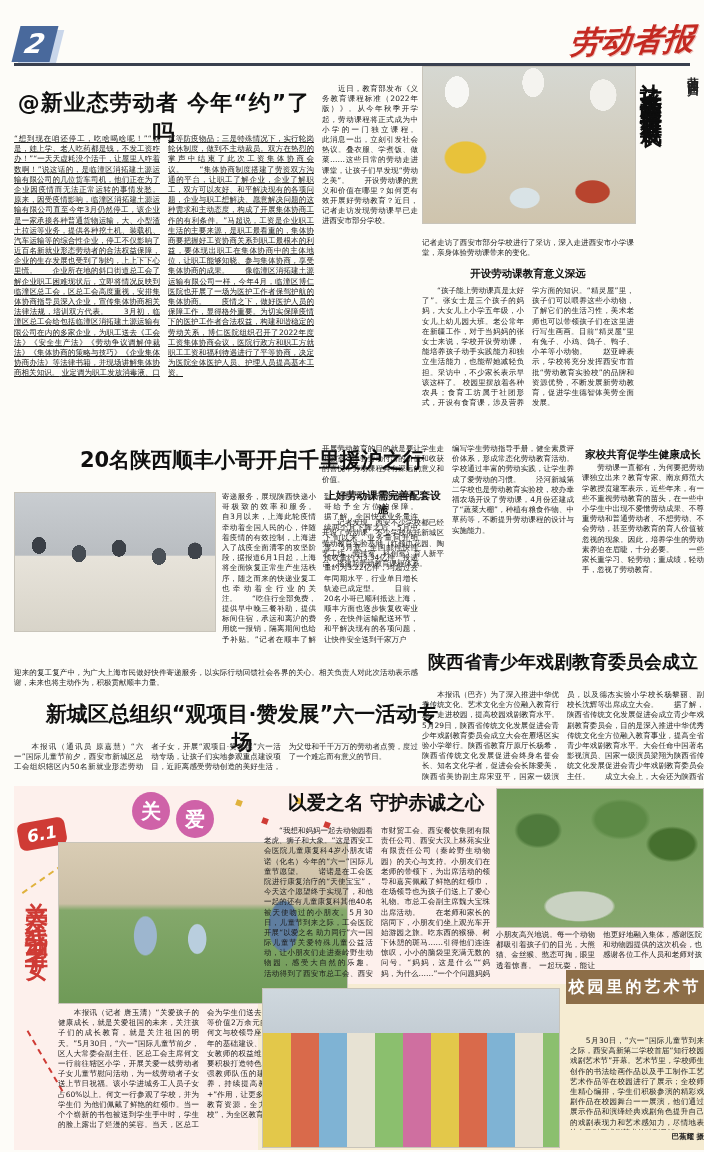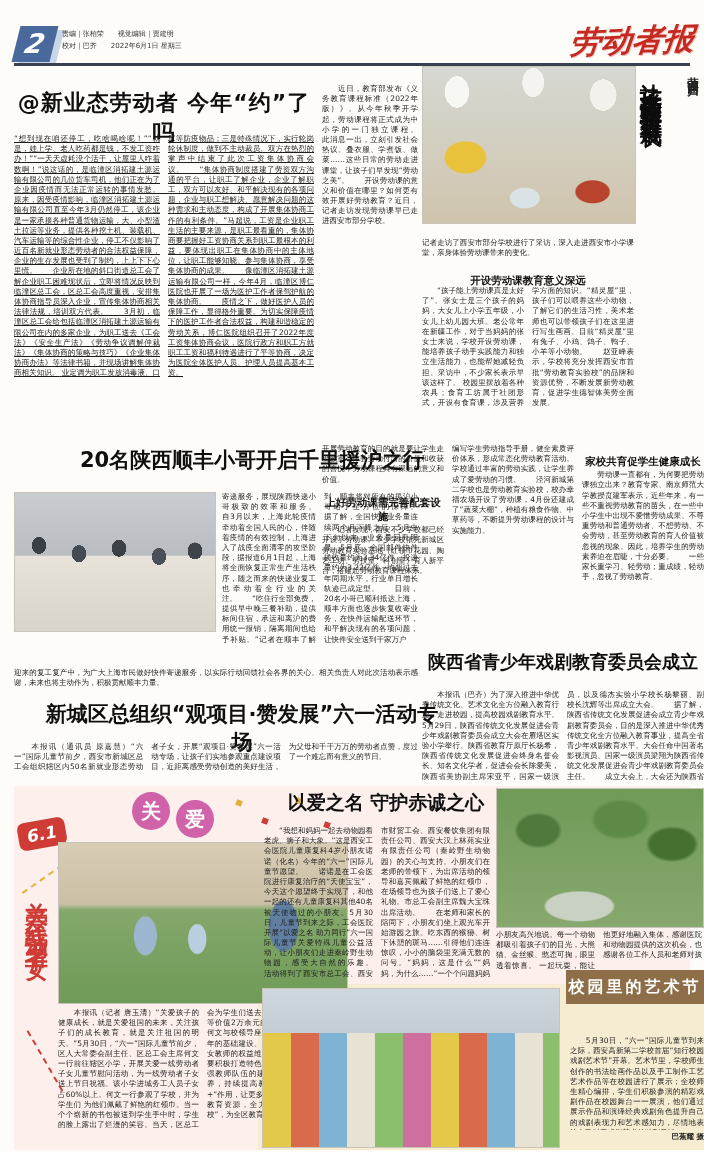--- a/index.html
+++ b/index.html
@@ -3,21 +3,21 @@
 <meta charset="utf-8">
 <style>
   html,body{margin:0;padding:0;background:#e9e7e2;}
   #page{position:relative;width:704px;height:1152px;background:#fdfcf8;overflow:hidden;
         font-family:"DejaVu Sans","Liberation Sans",sans-serif;}
   .abs{position:absolute;}
   .bt{font-size:7.5px;line-height:1.36;text-align:justify;color:#1d1d1d;overflow:hidden;}
   .cols2{column-count:2;column-gap:8px;}
   .cols3{column-count:3;column-gap:8px;}
   .hl{font-weight:bold;color:#0f0f0f;text-align:center;}
-  .subhead{font-weight:bold;font-size:10.5px;color:#111;text-align:center;margin:10px 0 2px 0;}
+  .subhead{font-weight:bold;font-size:10.5px;color:#111;text-align:center;margin:3px 0 2px 0;}
   .vert{writing-mode:vertical-rl;text-orientation:upright;}
   .photo{border:1px solid #c8c4ba;}
   
   #pagenum-shadow{left:22px;top:30px;width:38px;height:34px;background:#c9d6ea;transform:skewX(-14deg);}
   #pagenum{left:16px;top:26px;width:38px;height:36px;background:var(--pagenum_blue);transform:skewX(-14deg);
            color:#fff;font-weight:bold;font-style:italic;font-size:27px;text-align:center;line-height:36px;}
   .meta{font-size:7px;color:#333;line-height:1.7;}
   #section-title{left:282px;top:24px;width:160px;text-align:center;font-size:27px;font-weight:bold;
                  color:var(--section_teal);letter-spacing:16px;}
   #masthead{left:568px;top:20px;width:128px;text-align:center;font-family:"DejaVu Serif","Liberation Serif",serif;
@@ -77,24 +77,20 @@
       #e7e2d3 84px 112px,#8bbf6e 112px 140px,#cf6fa0 140px 168px),
     #d8d2c2;}
 </style>
 </head>
 <body>
 
 <div id="page">
 
   <div class="abs" id="pagenum-shadow"></div>
   <div class="abs" id="pagenum">2</div>
-  <div class="abs meta" style="left:62px;top:29px;width:220px;">
-    <div>责编｜张柏荣　　视觉编辑｜贾建明</div>
-    <div>校对｜巴齐　　2022年6月1日 星期三</div>
-  </div>
   <div class="abs" id="masthead">劳动者报</div>
   <div class="abs" id="header-rule"></div>
 
   <div>
     <div class="abs hl h-big" style="left:14px;top:88px;width:300px;">@新业态劳动者 今年“约”了吗</div>
     <div class="abs bt cols2" style="left:14px;top:134px;width:300px;height:304px;text-decoration:underline;">
       <span>“想到现在咱还停工，吃啥喝啥呢！”“就是，娃上学、老人吃药都是钱，不发工资咋办！”“一天天虚耗没个活干，让屋里人咋着数啊！”说这话的，是临潼区消拓建土源运输有限公司的几位货车司机，他们正在为了企业因疫情而无法正常运转的事情发愁。　　原来，因受疫情影响，临潼区消拓建土源运输有限公司直至今年3月仍然停工，该企业是一家承接各种普通货物运输，大、小型渣土拉运等业务，提供各种挖土机、装载机、汽车运输等的综合性企业，停工不仅影响了近百名新就业形态劳动者的合法权益保障，企业的生存发展也受到了制约，上上下下心里慌。　　企业所在地的斜口街道总工会了解企业职工困难现状后，立即将情况反映到临潼区总工会，区总工会高度重视，安排集体协商指导员深入企业，宣传集体协商相关法律法规，培训双方代表。　　3月初，临潼区总工会给包括临潼区消拓建土源运输有限公司在内的多家企业，为职工送去《工会法》《安全生产法》《劳动争议调解仲裁法》《集体协商的策略与技巧》《企业集体协商办法》等法律书籍，并现场讲解集体协商相关知识。</span>
       <span>业定调为职工发放消毒液、口罩等防疫物品；三是特殊情况下，实行轮岗轮休制度，做到不主动裁员。双方在热烈的掌声中结束了此次工资集体协商会议。　　“集体协商制度搭建了劳资双方沟通的平台，让职工了解企业，企业了解职工，双方可以友好、和平解决现有的各项问题，企业与职工想解决、愿意解决问题的这种需求和主动态度，构成了开展集体协商工作的有利条件。”马超说，工资是企业职工生活的主要来源，是职工最看重的，集体协商要把握好工资协商关系到职工最根本的利益，要体现出职工在集体协商中的主体地位，让职工能够知晓、参与集体协商，享受集体协商的成果。　　像临潼区消拓建土源运输有限公司一样，今年4月，临潼区博仁医院也开展了一场为医护工作者保驾护航的集体协商。　　疫情之下，做好医护人员的保障工作，显得格外重要。为切实保障疫情下的医护工作者合法权益，构建和谐稳定的劳动关系，博仁医院组织召开了2022年度工资集体协商会议，医院行政方和职工方就职工工资和福利待遇进行了平等协商，决定为医院全体医护人员、护理人员提高基本工资。</span>
     </div>
   </div>

